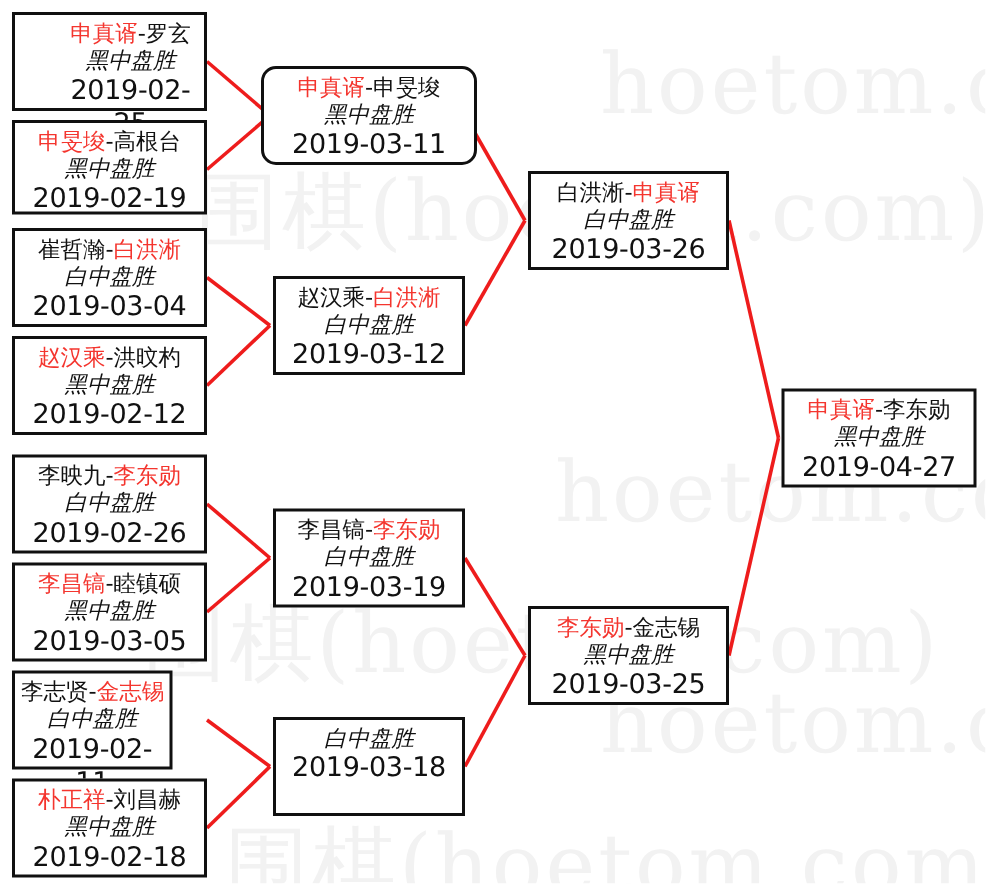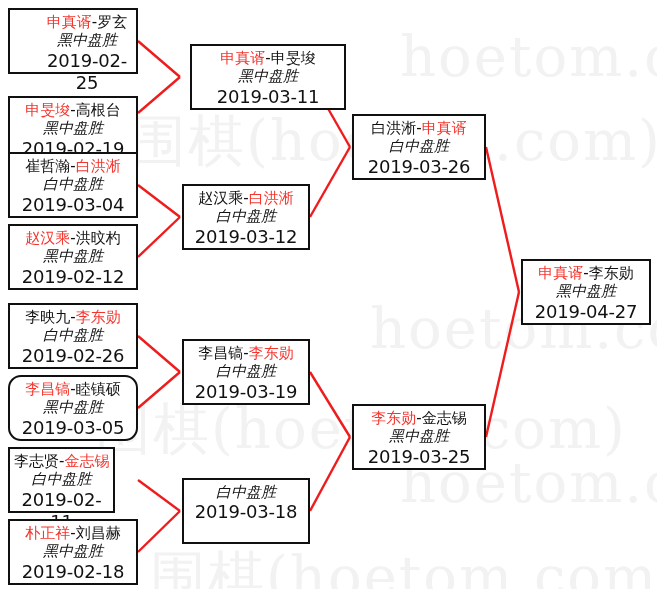--- a/index.html
+++ b/index.html
@@ -108,56 +108,56 @@
       <path d="M486,147 L519,292" stroke="#ee1c1c" stroke-width="2.4" fill="none"></path>
       <path d="M486,437 L519,292" stroke="#ee1c1c" stroke-width="2.4" fill="none"></path>
     </svg>
 
   <div id="matches">
       <div class="match" style="left: 8px; top: 8px; width: 130px; height: 66px; padding-left: 32px;">
         <div class="players"><span class="win">申真谞</span><span class="sep">-</span><span>罗玄</span></div>
         <div class="result">黑中盘胜</div>
         <div class="date">2019-02-25</div>
       </div>
-      <div class="match" style="left: 8px; top: 80px; width: 130px; height: 63px; margin-top: 16px;">
+      <div class="match" style="left: 8px; top: 80px; width: 130px; height: 63px;">
         <div class="players"><span class="win">申旻埈</span><span class="sep">-</span><span>高根台</span></div>
         <div class="result">黑中盘胜</div>
         <div class="date">2019-02-19</div>
       </div>
       <div class="match" style="left: 8px; top: 152px; width: 130px; height: 66px;">
         <div class="players"><span>崔哲瀚</span><span class="sep">-</span><span class="win">白洪淅</span></div>
         <div class="result">白中盘胜</div>
         <div class="date">2019-03-04</div>
       </div>
       <div class="match" style="left: 8px; top: 224px; width: 130px; height: 66px;">
         <div class="players"><span class="win">赵汉乘</span><span class="sep">-</span><span>洪旼杓</span></div>
         <div class="result">黑中盘胜</div>
         <div class="date">2019-02-12</div>
       </div>
       <div class="match" style="left: 8px; top: 303px; width: 130px; height: 66px;">
         <div class="players"><span>李映九</span><span class="sep">-</span><span class="win">李东勋</span></div>
         <div class="result">白中盘胜</div>
         <div class="date">2019-02-26</div>
       </div>
-      <div class="match" style="left: 8px; top: 375px; width: 130px; height: 66px; border-radius: 13px;">
+      <div class="match" style="left: 8px; top: 375px; width: 130px; height: 66px;">
         <div class="players"><span class="win">李昌镐</span><span class="sep">-</span><span>睦镇硕</span></div>
         <div class="result">黑中盘胜</div>
         <div class="date">2019-03-05</div>
       </div>
       <div class="match" style="left: 8px; top: 447px; width: 107px; height: 66px;">
         <div class="players"><span>李志贤</span><span class="sep">-</span><span class="win">金志锡</span></div>
         <div class="result">白中盘胜</div>
         <div class="date">2019-02-11</div>
       </div>
       <div class="match" style="left: 8px; top: 519px; width: 130px; height: 66px;">
         <div class="players"><span class="win">朴正祥</span><span class="sep">-</span><span>刘昌赫</span></div>
         <div class="result">黑中盘胜</div>
         <div class="date">2019-02-18</div>
       </div>
-      <div class="match" style="left: 190px; top: 44px; width: 156px; height: 66px;">
+      <div class="match" style="left: 174px; top: 44px; width: 144px; height: 66px; border-radius: 10px;">
         <div class="players"><span class="win">申真谞</span><span class="sep">-</span><span>申旻埈</span></div>
         <div class="result">黑中盘胜</div>
         <div class="date">2019-03-11</div>
       </div>
       <div class="match" style="left: 182px; top: 184px; width: 128px; height: 66px;">
         <div class="players"><span>赵汉乘</span><span class="sep">-</span><span class="win">白洪淅</span></div>
         <div class="result">白中盘胜</div>
         <div class="date">2019-03-12</div>
       </div>
       <div class="match" style="left: 182px; top: 339px; width: 128px; height: 66px;">

